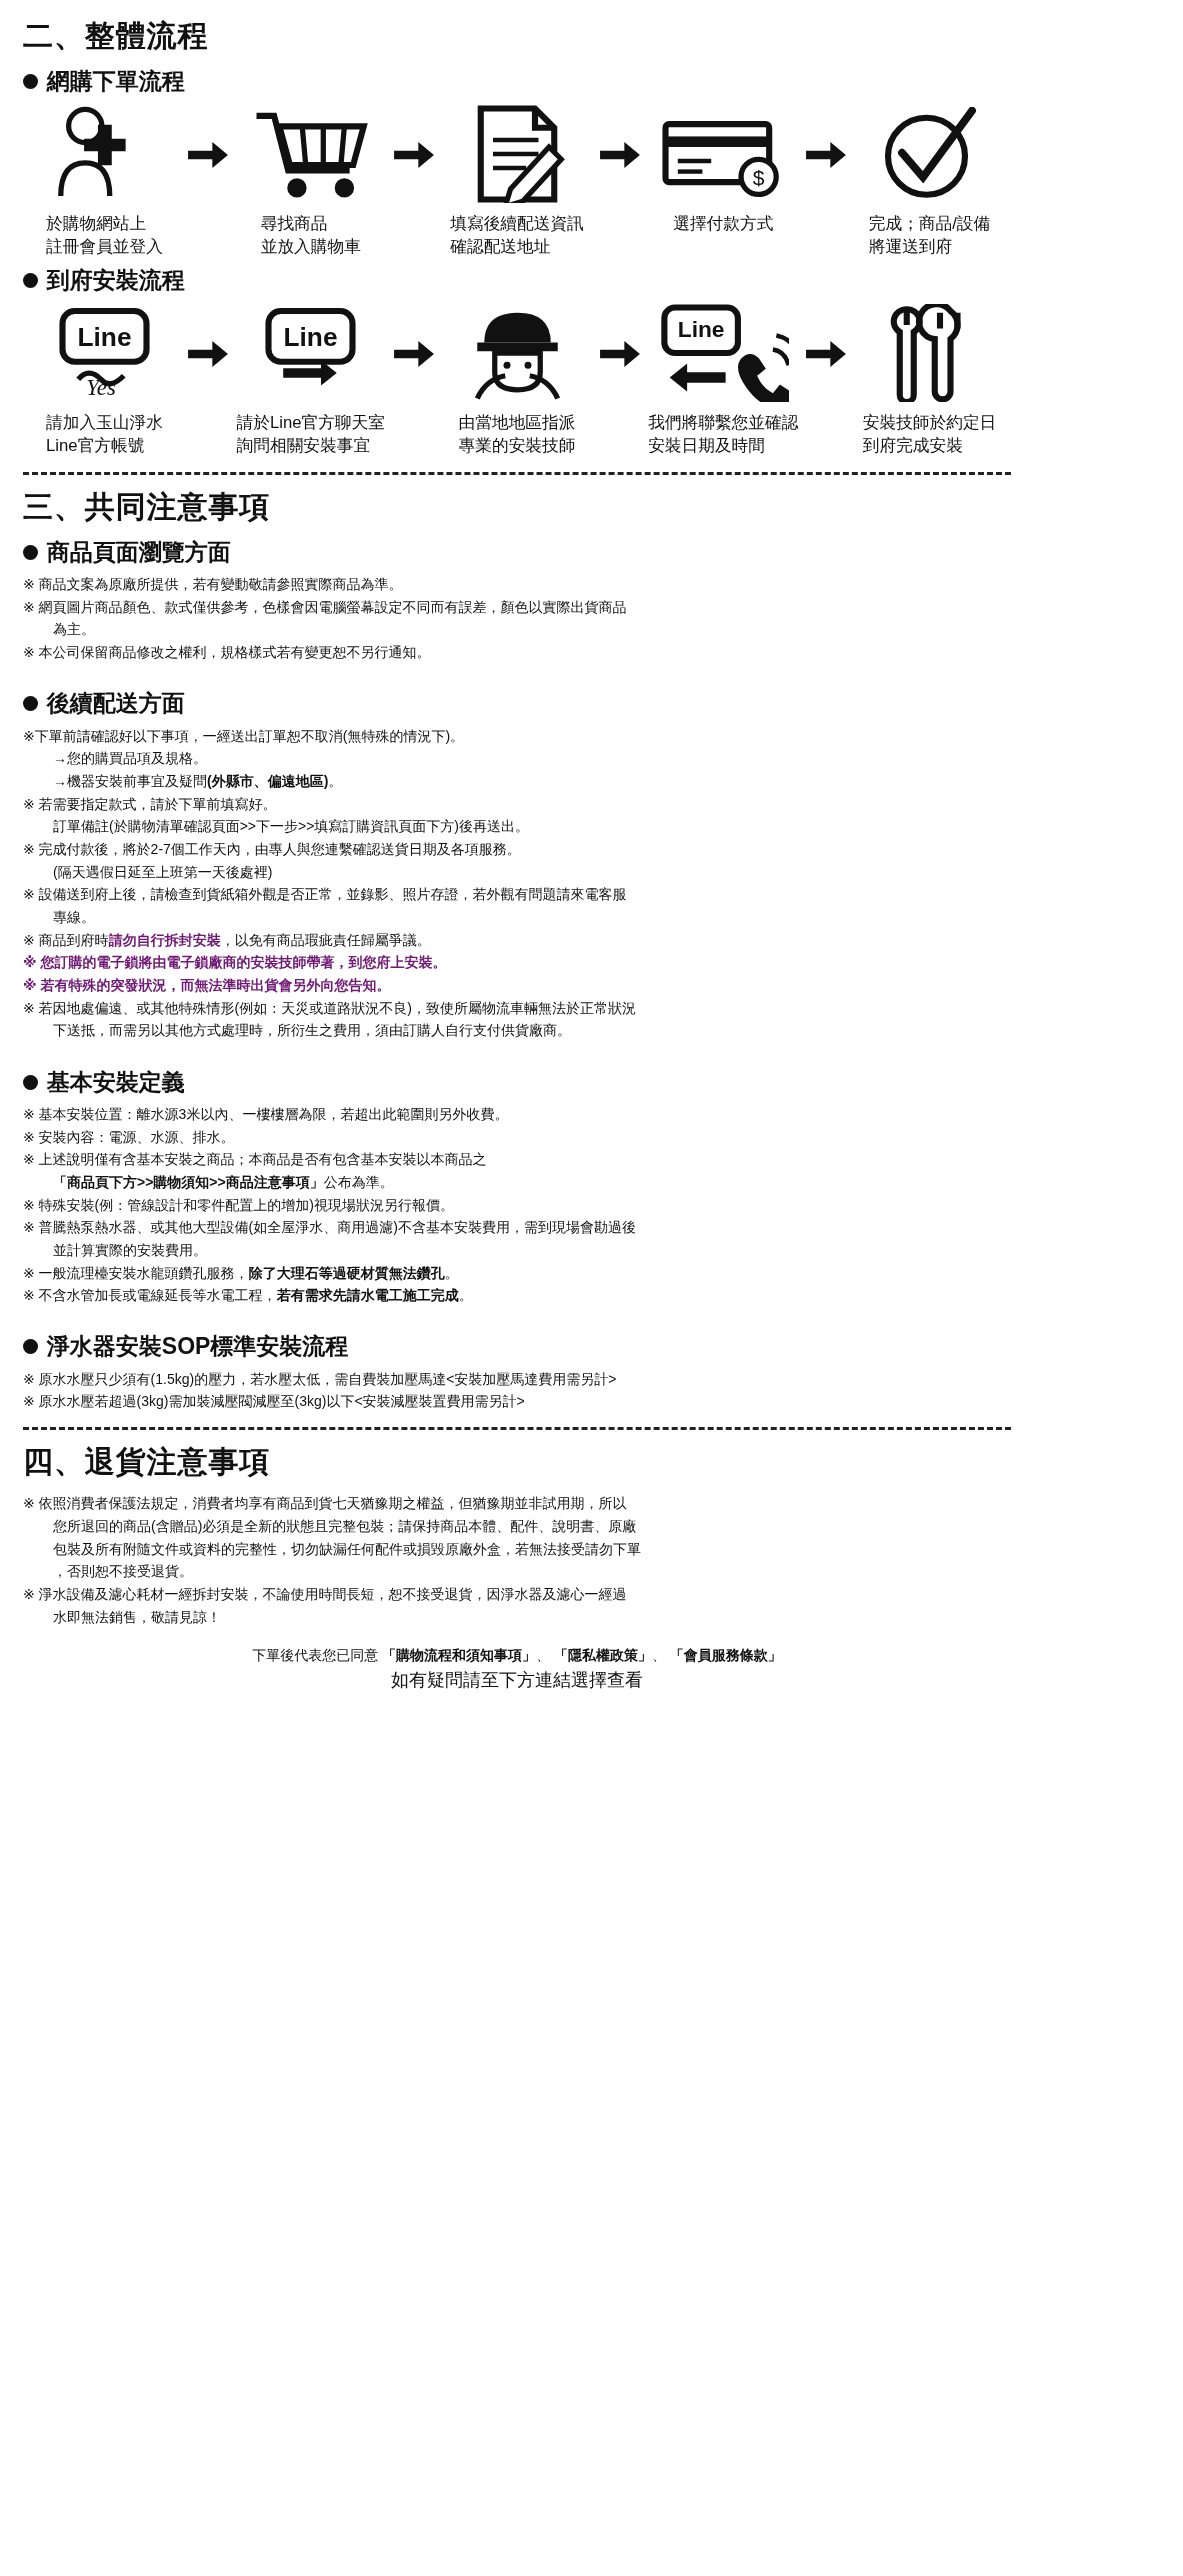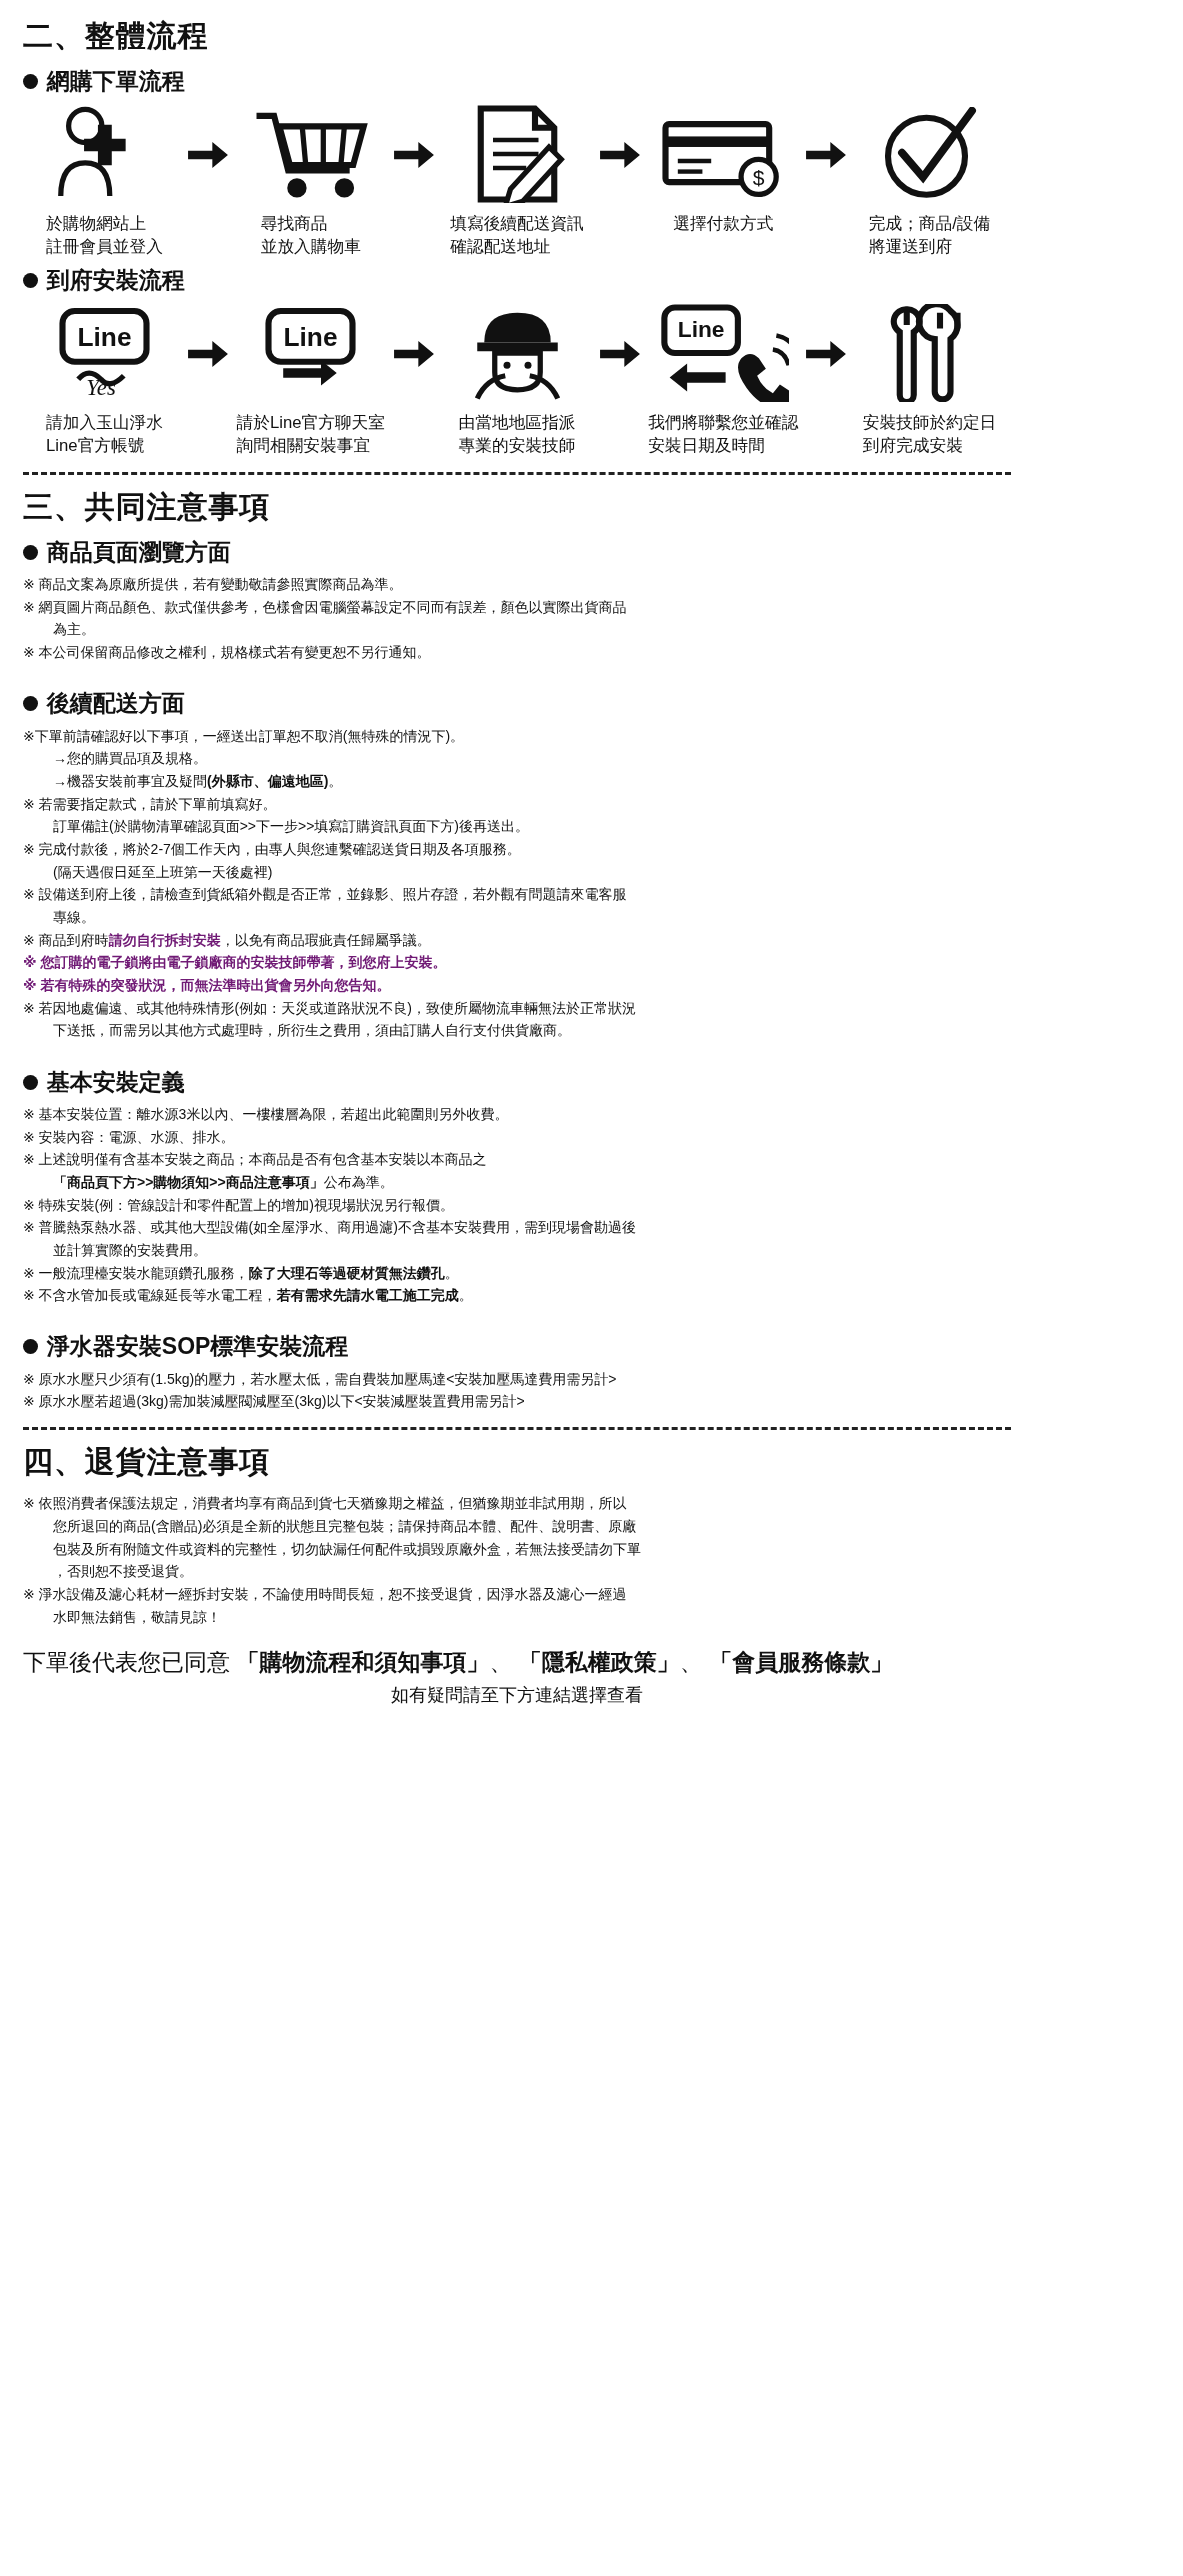--- a/index.html
+++ b/index.html
@@ -46,21 +46,21 @@
   .block{margin:0 0 5.3px 0;}
   .line{
     font-size:14px;line-height:1.62;margin:0;
     word-break:break-word;
   }
   .indent1{padding-left:30px;}
   .red{color:#701a75;font-weight:bold;}
   .bold{font-weight:bold;}
   .spacer{height:12.3px;}
   .foot{
-    font-size:23px;line-height:1.6;margin-top:16px;text-align:left;font-weight:bold;
+    font-size:14px;line-height:1.6;margin-top:16px;text-align:center;font-weight:bold;
   }
   .foot .normal{font-weight:normal;}
   .foot2{font-size:18px;text-align:center;margin-top:1.8px;}
 </style>
 </head>
 <body>
 
 <div class="page">
 
   <h1 class="sec">二、整體流程</h1>

